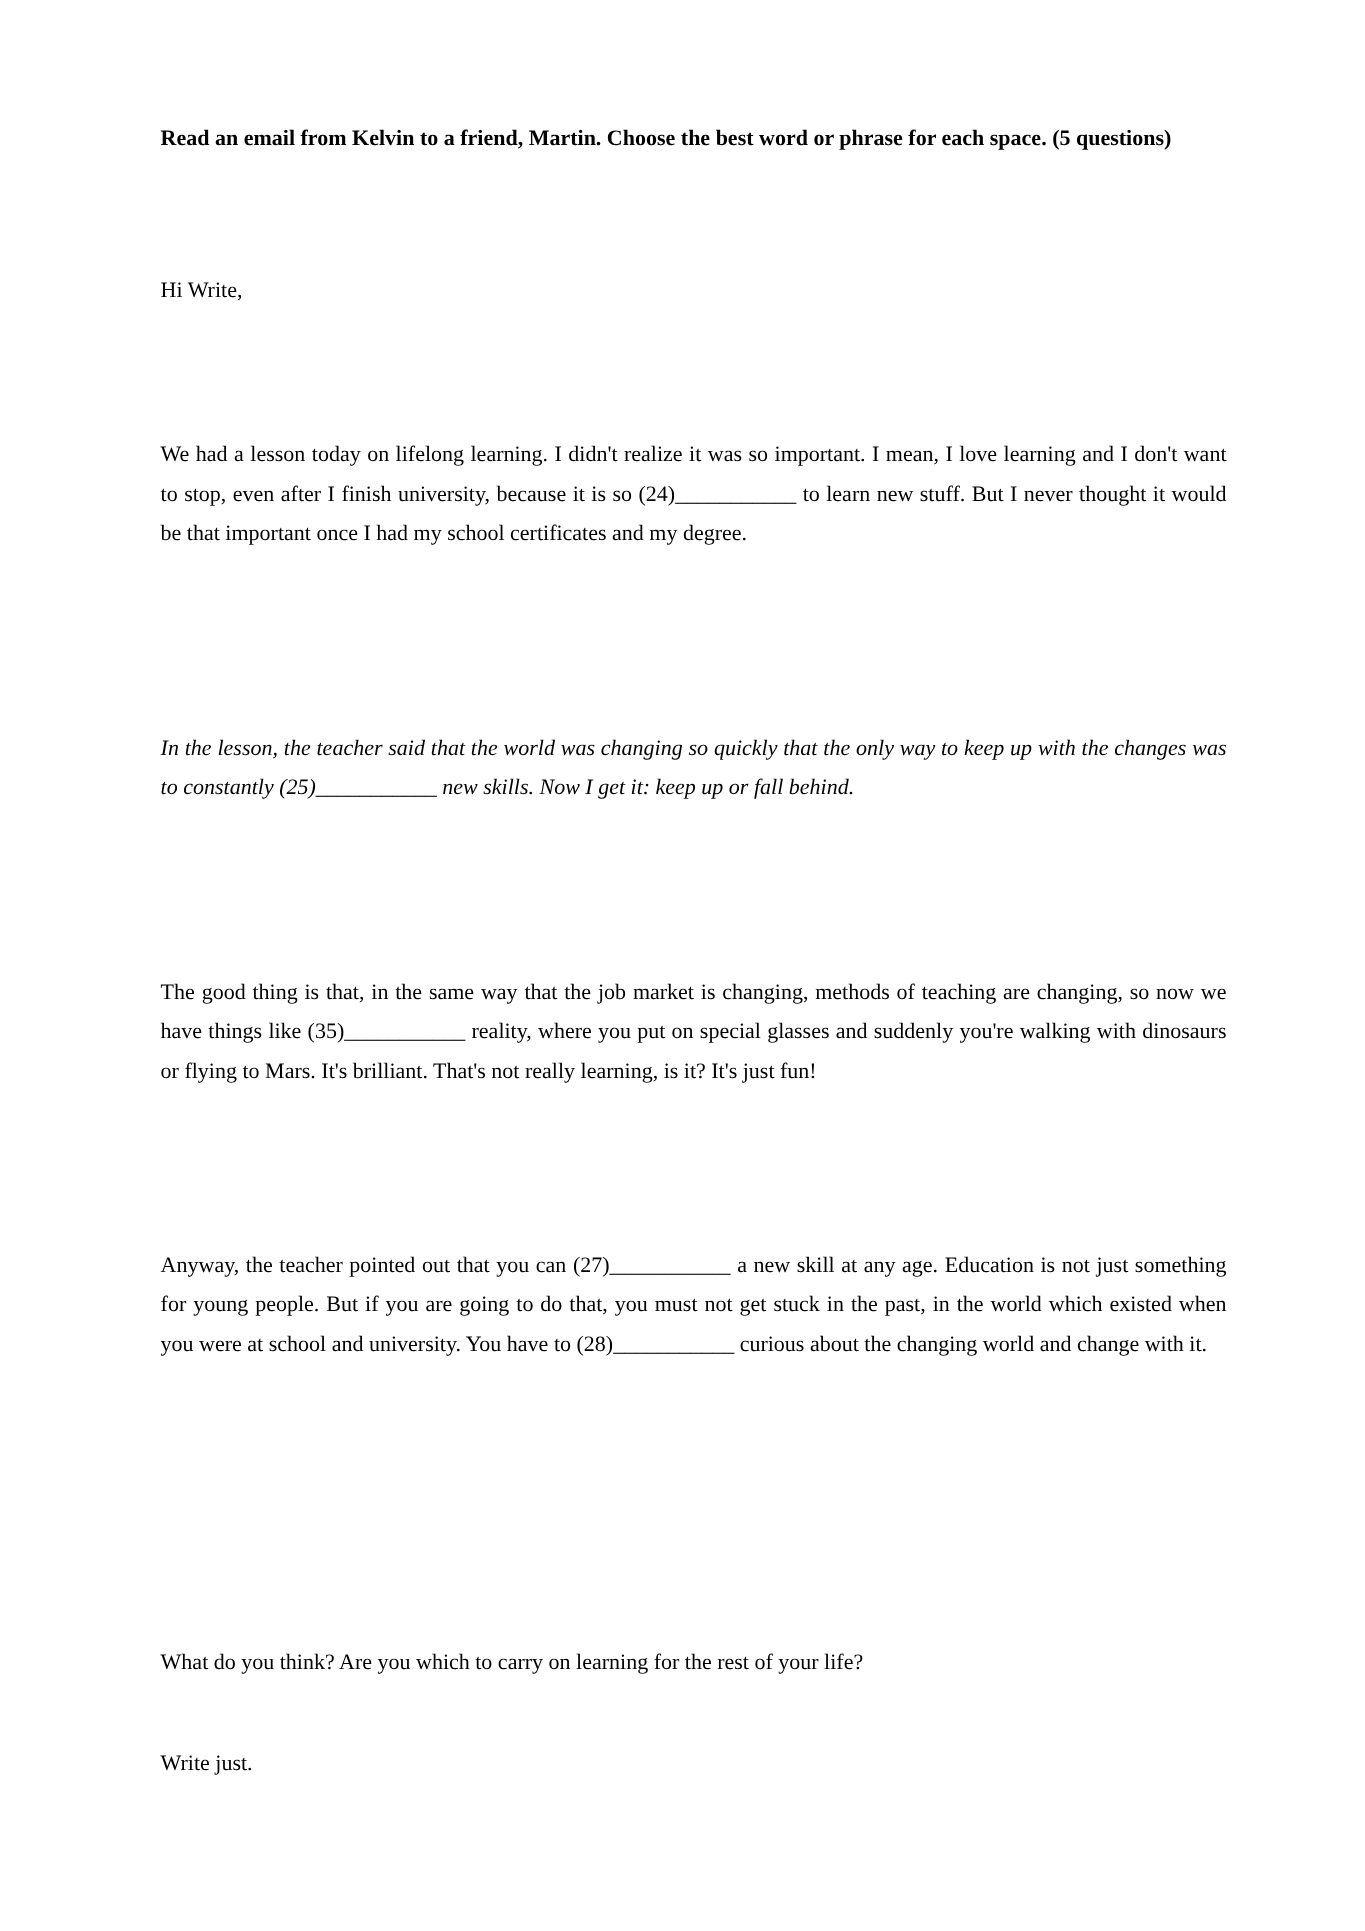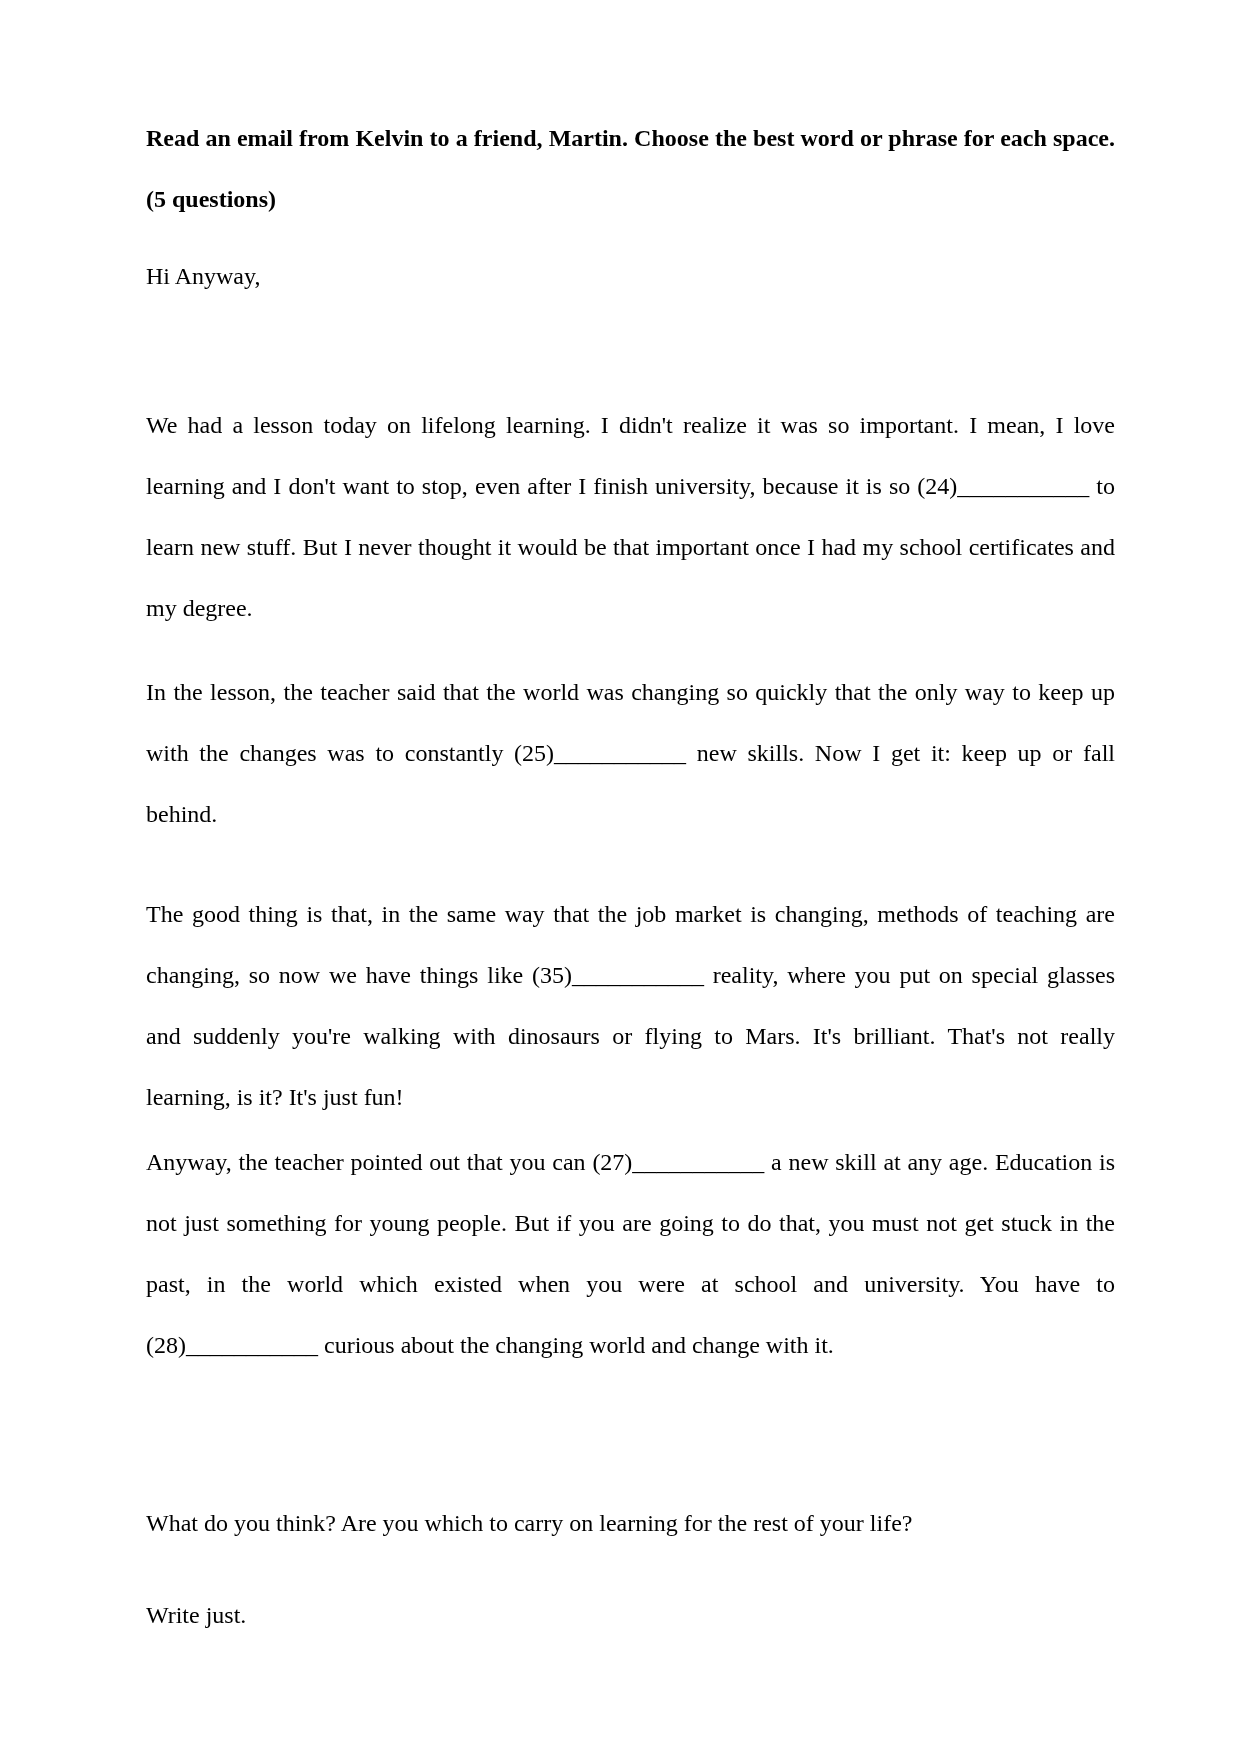--- a/index.html
+++ b/index.html
@@ -15,52 +15,52 @@
       font-family: "Liberation Serif", "DejaVu Serif", serif;
       color: #000000;
     }
     .page {
       position: absolute;
       left: 146px;
       top: 0;
       width: 969px;
     }
     .para {
-      font-size: 24px;
-      line-height: 61px;
+      font-size: 20px;
+      line-height: 36px;
       text-align: justify;
       text-align-last: left;
       margin: 0;
     }
     .title {
       position: absolute;
       top: 108px;
       left: 0;
       width: 969px;
       font-weight: bold;
     }
     .greeting { position: absolute; top: 246px; left: 0; width: 969px; }
     .p1 { position: absolute; top: 395px; left: 0; width: 969px; }
-    .p2 { position: absolute; top: 662px; left: 0; width: 969px; }
+    .p2 { position: absolute; top: 662px; left: 0; width: 969px; font-style: italic; }
     .p3 { position: absolute; top: 884px; left: 0; width: 969px; }
     .p4 { position: absolute; top: 1132px; left: 0; width: 969px; }
     .p5 { position: absolute; top: 1493px; left: 0; width: 969px; }
     .closing { position: absolute; top: 1585px; left: 0; width: 969px; }
     .blank {
       display: inline-block;
     }
   </style>
 </head>
 <body>
 
 <div class="page">
 
   <p class="para title">Read an email from Kelvin to a friend, Martin. Choose the best word or phrase for each space. (5 questions)</p>
 
-  <p class="para greeting">Hi Anyway,</p>
+  <p class="para greeting">Hi Write,</p>
 
   <p class="para p1"><span>We had a lesson today on lifelong learning. I didn't realize it was so important. I mean, I love learning and I don't want to stop, even after I finish university, because it is so </span><span class="blank">(24)___________</span><span> to learn new stuff. But I never thought it would be that important once I had my school certificates and my degree.</span></p>
 
   <p class="para p2"><span>In the lesson, the teacher said that the world was changing so quickly that the only way to keep up with the changes was to constantly </span><span class="blank">(25)___________</span><span> new skills. Now I get it: keep up or fall behind.</span></p>
 
   <p class="para p3"><span>The good thing is that, in the same way that the job market is changing, methods of teaching are changing, so now we have things like </span><span class="blank">(35)___________</span><span> reality, where you put on special glasses and suddenly you're walking with dinosaurs or flying to Mars. It's brilliant. That's not really learning, is it? It's just fun!</span></p>
 
   <p class="para p4"><span>Anyway, the teacher pointed out that you can </span><span class="blank">(27)___________</span><span> a new skill at any age. Education is not just something for young people. But if you are going to do that, you must not get stuck in the past, in the world which existed when you were at school and university. You have to </span><span class="blank">(28)___________</span><span> curious about the changing world and change with it.</span></p>
 
   <p class="para p5">What do you think? Are you which to carry on learning for the rest of your life?</p>

